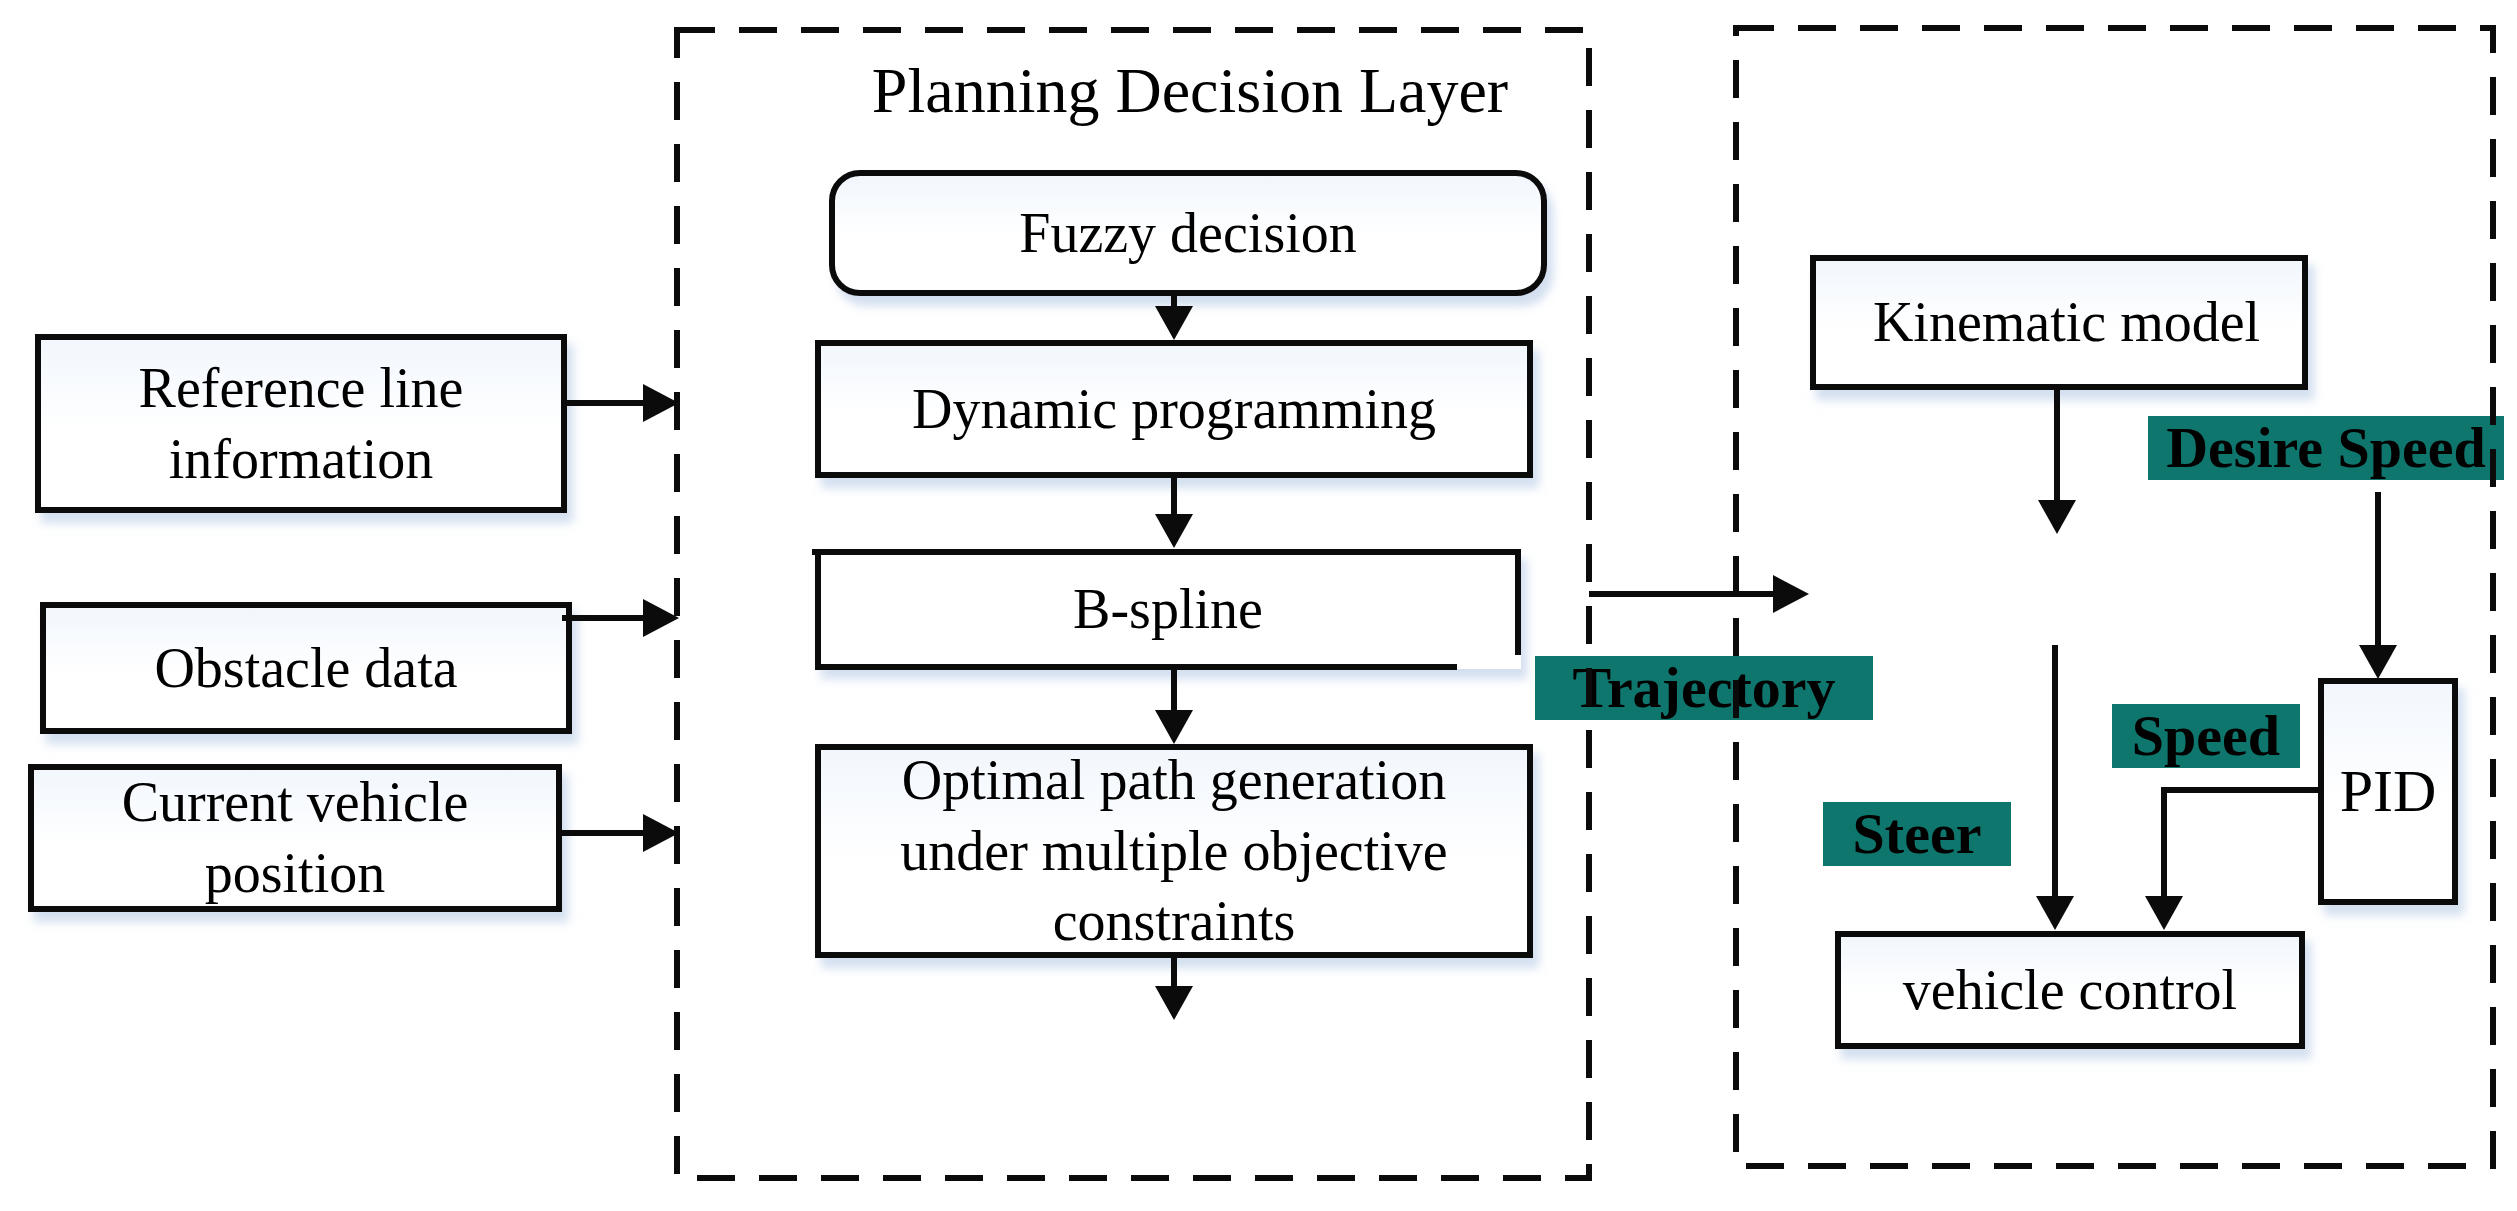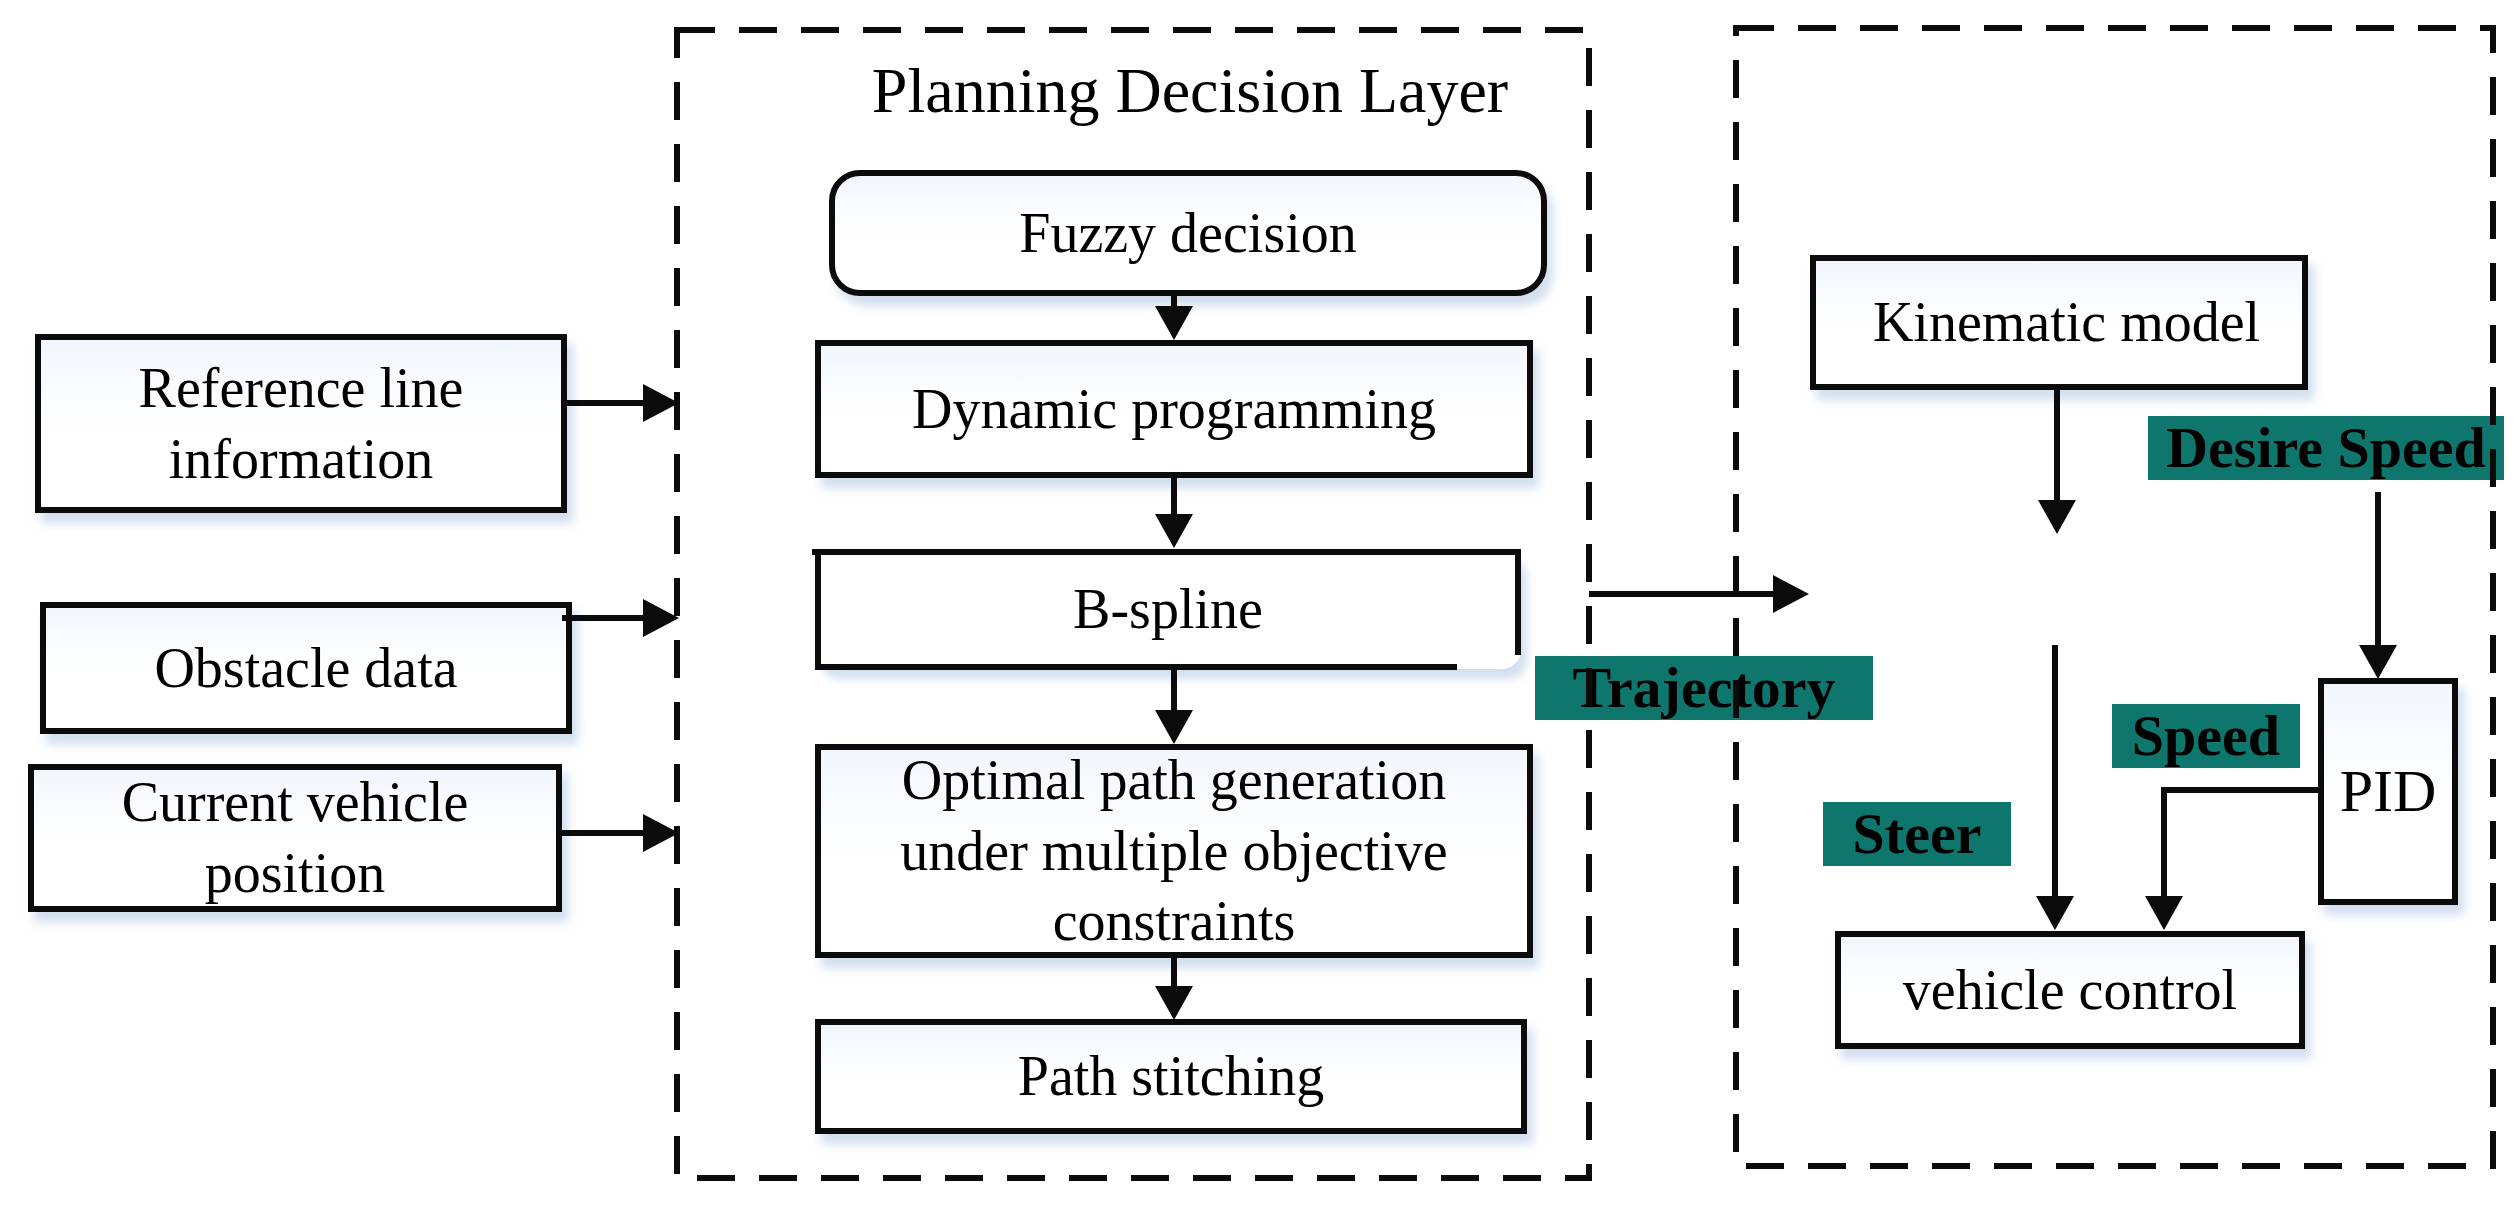--- a/index.html
+++ b/index.html
@@ -55,25 +55,24 @@
   <div class="node" style="left:14px;top:334px;width:532px;height:179px;margin-left:21px;">Reference line information</div>
 
   <div class="node" style="left:40px;top:554px;width:532px;height:132px;margin-top:48px;">Obstacle data</div>
 
   <div class="node" style="left:28px;top:764px;width:534px;height:148px;">Current vehicle position</div>
 
   <div class="node" style="left:829px;top:170px;width:718px;height:126px;border-radius:31px;">Fuzzy decision</div>
 
   <div class="node" style="left:815px;top:340px;width:718px;height:138px;">Dynamic programming</div>
 
-  <div class="node no-border" style="left:815px;top:549px;width:706px;height:120px;border-radius:19px;">B-spline</div>
+  <div class="node no-border" style="left:815px;top:549px;width:706px;height:120px;">B-spline</div>
 
   <div class="node" style="left:815px;top:744px;width:718px;height:214px;">Optimal path generation under multiple objective constraints</div>
 
-  <div class="node" style="left:815px;top:1019px;width:712px;height:115px;">Path stitching</div>
 
   <div class="node" style="left:1810px;top:255px;width:498px;height:135px;padding-left:27px;">Kinematic model</div>
 
 
   <div class="node" style="left:1835px;top:931px;width:470px;height:118px;">vehicle control</div>
 
   <div class="node" style="left:2318px;top:678px;width:140px;height:227px;font-size:60px;">PID</div>
 
   <div class="edge-label" style="left:1535px;top:656px;width:330px;">Trajectory</div>
 

